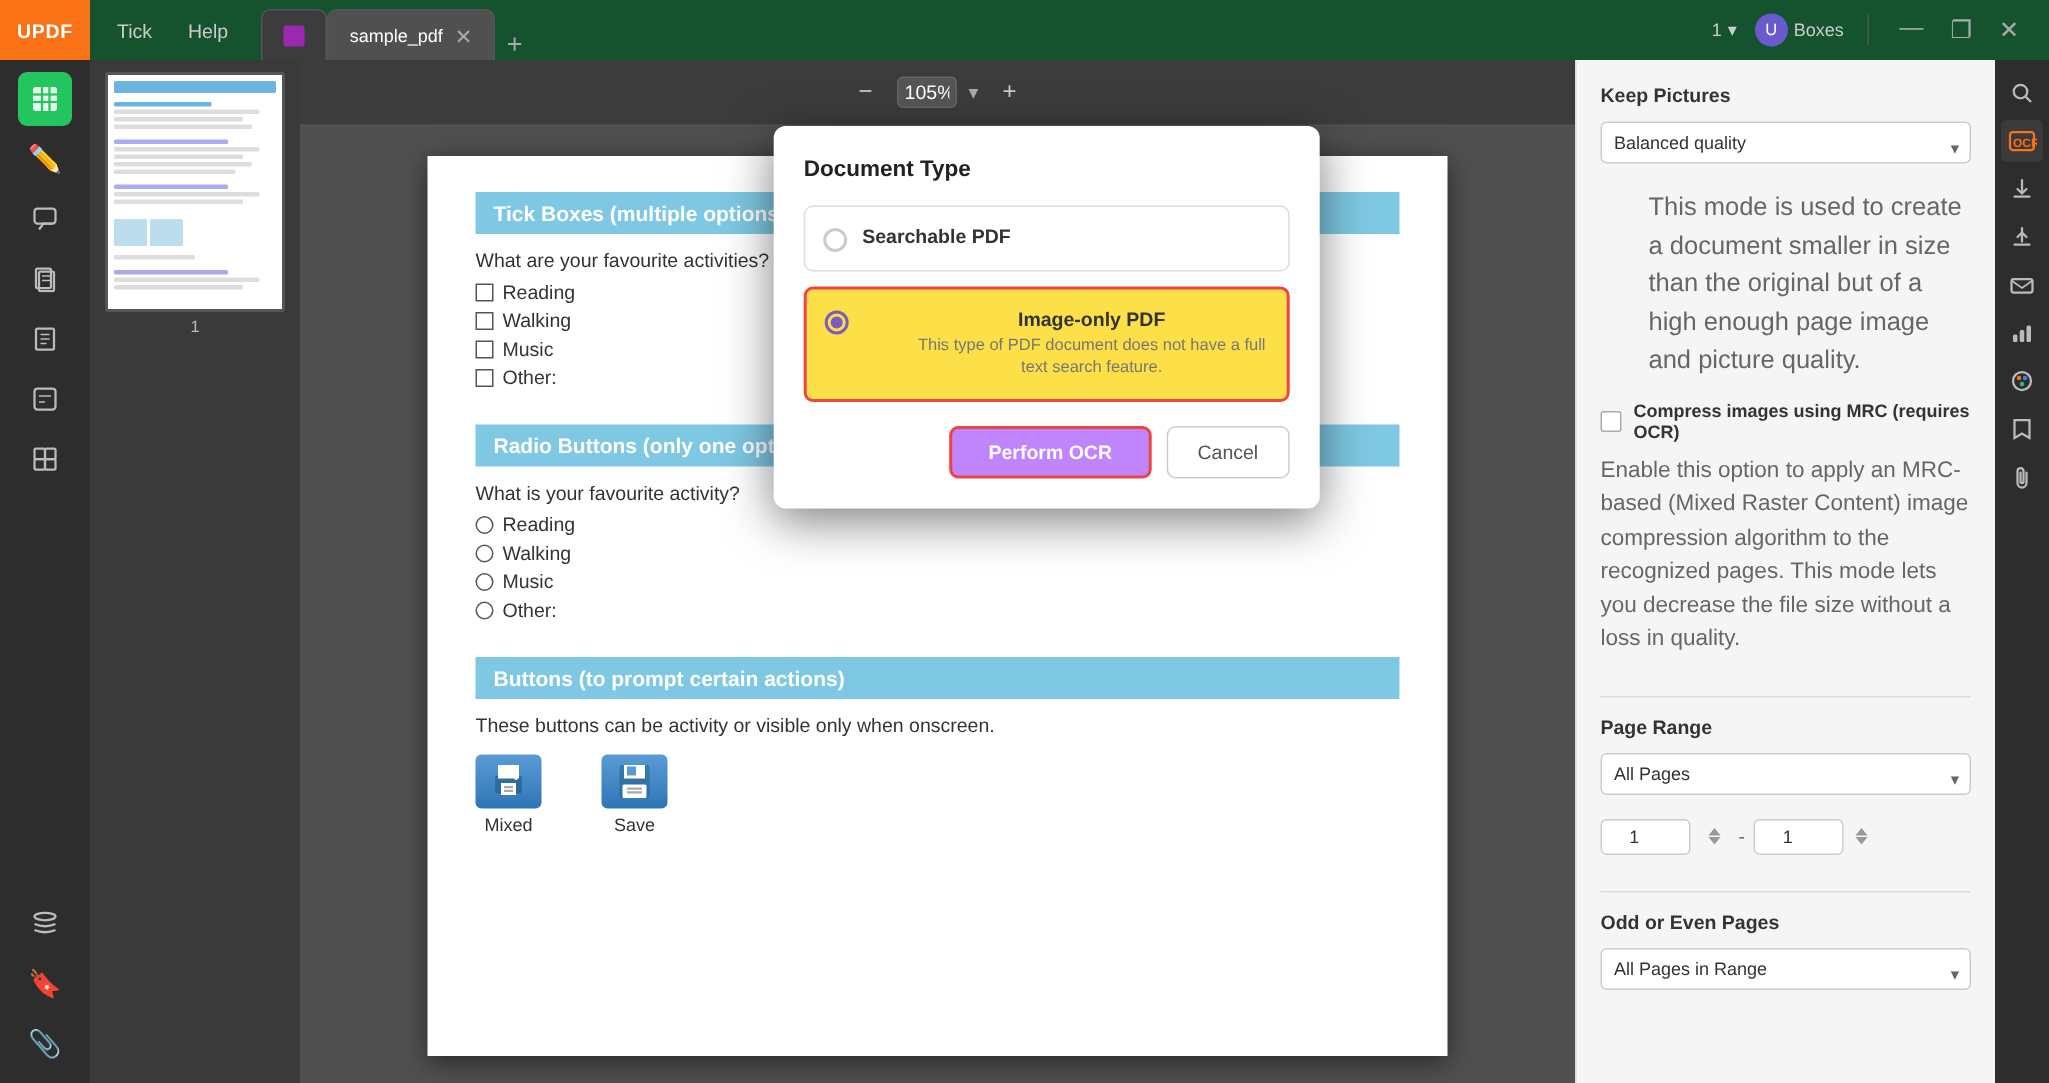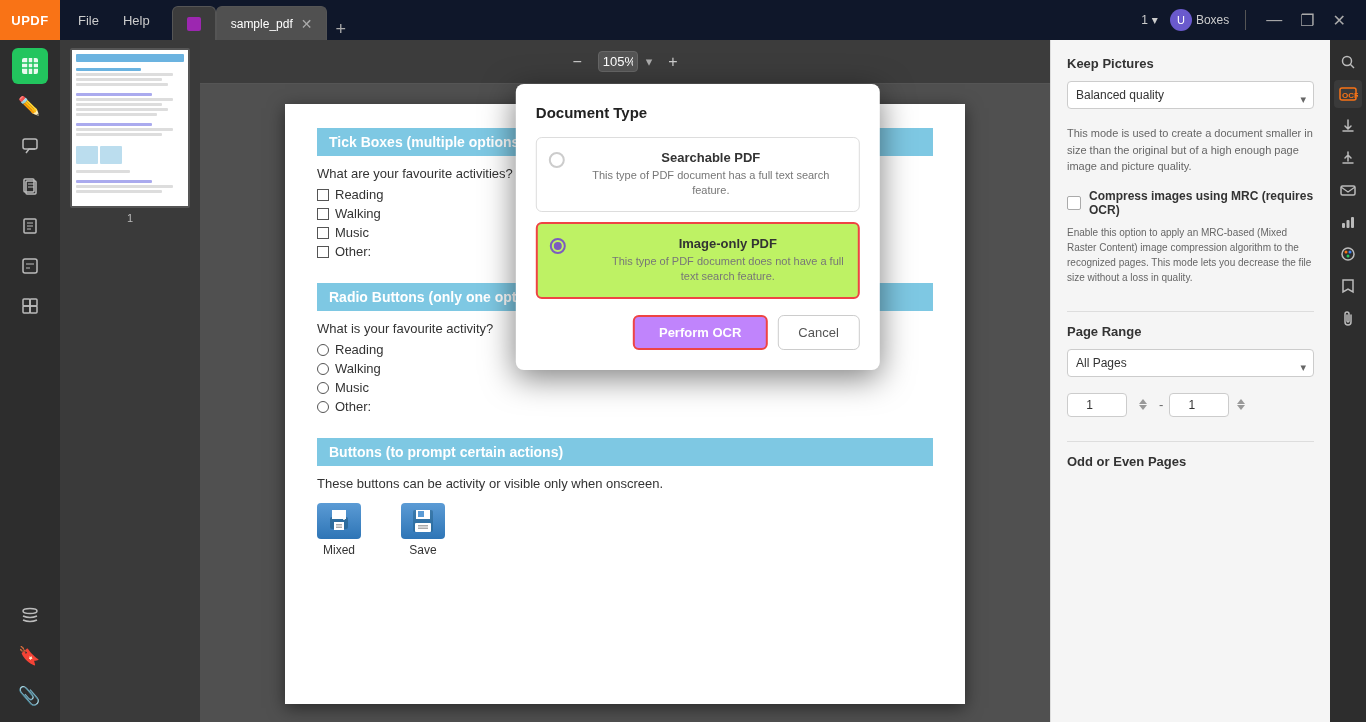--- a/index.html
+++ b/index.html
@@ -1,21 +1,21 @@
 <!DOCTYPE html>
 <html><head>
   <meta charset="utf-8">
   <style>
     * { box-sizing: border-box; margin: 0; padding: 0; }
     body { font-family: 'Segoe UI', Arial, sans-serif; background: #404040; width: 1366px; height: 722px; overflow: hidden; display: flex; flex-direction: column; }
 
     
     .titlebar {
       height: 40px;
-      background: #0f172a;
+      background: #14532d;
       display: flex;
       align-items: center;
       flex-shrink: 0;
     }
     .titlebar-logo {
       width: 60px;
       display: flex;
       align-items: center;
       justify-content: center;
       background: #f97316;
@@ -338,21 +338,21 @@
       gap: 10px;
       padding: 12px;
       border: 1px solid #ddd;
       border-radius: 6px;
       margin-bottom: 10px;
       cursor: pointer;
       text-align: center;
     }
     .doc-type-option.selected {
       border: 2px solid #e44;
-      background: #bef264;
+      background: #fde047;
       gap: 44px;
     }
     .radio-dot {
       width: 16px;
       height: 16px;
       border-radius: 50%;
       border: 2px solid #ccc;
       flex-shrink: 0;
       margin-top: 2px;
       display: flex;
@@ -430,24 +430,25 @@
       font-size: 12px;
       border: 1px solid #ccc;
       border-radius: 4px;
       background: white;
       color: #333;
       appearance: none;
       cursor: pointer;
       margin-bottom: 8px;
     }
     .rp-desc {
-      font-size: 11px;
+      font-size: 17px;
       color: #666;
       line-height: 1.5;
       margin-bottom: 14px;
+      margin-left: 32px;
     }
     .rp-checkbox-row {
       display: flex;
       align-items: center;
       gap: 8px;
       margin-bottom: 8px;
     }
     .rp-checkbox {
       width: 14px;
       height: 14px;
@@ -456,21 +457,21 @@
       flex-shrink: 0;
       margin-top: 1px;
       background: white;
     }
     .rp-checkbox-label {
       font-size: 12px;
       font-weight: 600;
       color: #333;
     }
     .rp-checkbox-desc {
-      font-size: 10px;
+      font-size: 15px;
       color: #666;
       line-height: 1.5;
       margin-bottom: 14px;
     }
     .rp-divider {
       height: 1px;
       background: #ddd;
       margin: 12px 0;
     }
     .rp-row-range {
@@ -529,21 +530,21 @@
       font-size: 11px;
       pointer-events: none;
     }
   </style>
 </head>
 <body>
 
 <div class="titlebar">
   <div class="titlebar-logo">UPDF</div>
   <div class="titlebar-menu">
-    <div class="titlebar-menu-item">File</div>
+    <div class="titlebar-menu-item">Tick</div>
     <div class="titlebar-menu-item">Help</div>
   </div>
   <div class="titlebar-tabs">
     <div class="titlebar-tab">
       <span class="tab-icon" style="background:#9c27b0;"></span>
     </div>
     <div class="titlebar-tab active">
       <span>sample_pdf</span>
       <span class="tab-close">✕</span>
     </div>
@@ -753,21 +754,20 @@
     </div>
 
     <div class="ocr-overlay">
       <div class="ocr-panel">
         <div class="ocr-panel-title">Document Type</div>
 
         <div class="doc-type-option">
           <div class="radio-dot"></div>
           <div>
             <div class="doc-type-label">Searchable PDF</div>
-            <div class="doc-type-desc">This type of PDF document has a full text search feature.</div>
           </div>
         </div>
 
         <div class="doc-type-option selected">
           <div class="radio-dot checked"></div>
           <div>
             <div class="doc-type-label">Image-only PDF</div>
             <div class="doc-type-desc">This type of PDF document does not have a full text search feature.</div>
           </div>
         </div>
@@ -821,20 +821,27 @@
       <input class="rp-num-input" type="number" value="1" style="">
       <div style="display:flex;flex-direction:column;gap:1px;margin-left:2px;">
         <div style="width:0;height:0;border-left:4px solid transparent;border-right:4px solid transparent;border-bottom:5px solid #999;cursor:pointer;"></div>
         <div style="width:0;height:0;border-left:4px solid transparent;border-right:4px solid transparent;border-top:5px solid #999;cursor:pointer;"></div>
       </div>
     </div>
 
     <div class="rp-divider"></div>
 
     <div class="rp-section-title">Odd or Even Pages</div>
+    <div class="select-wrapper">
+      <select class="rp-dropdown">
+        <option>All Pages in Range</option>
+        <option>Odd Pages Only</option>
+        <option>Even Pages Only</option>
+      </select>
+    </div>
   </div>
 
   <div class="right-iconbar">
     <div class="right-icon">
       <svg width="16" height="16" viewBox="0 0 16 16" fill="none">
         <circle cx="7" cy="7" r="4.5" stroke="#bbb" stroke-width="1.5"></circle>
         <line x1="10" y1="10" x2="14" y2="14" stroke="#bbb" stroke-width="1.5"></line>
       </svg>
     </div>
     <div class="right-icon active" style="background:#3a3a3a;">

